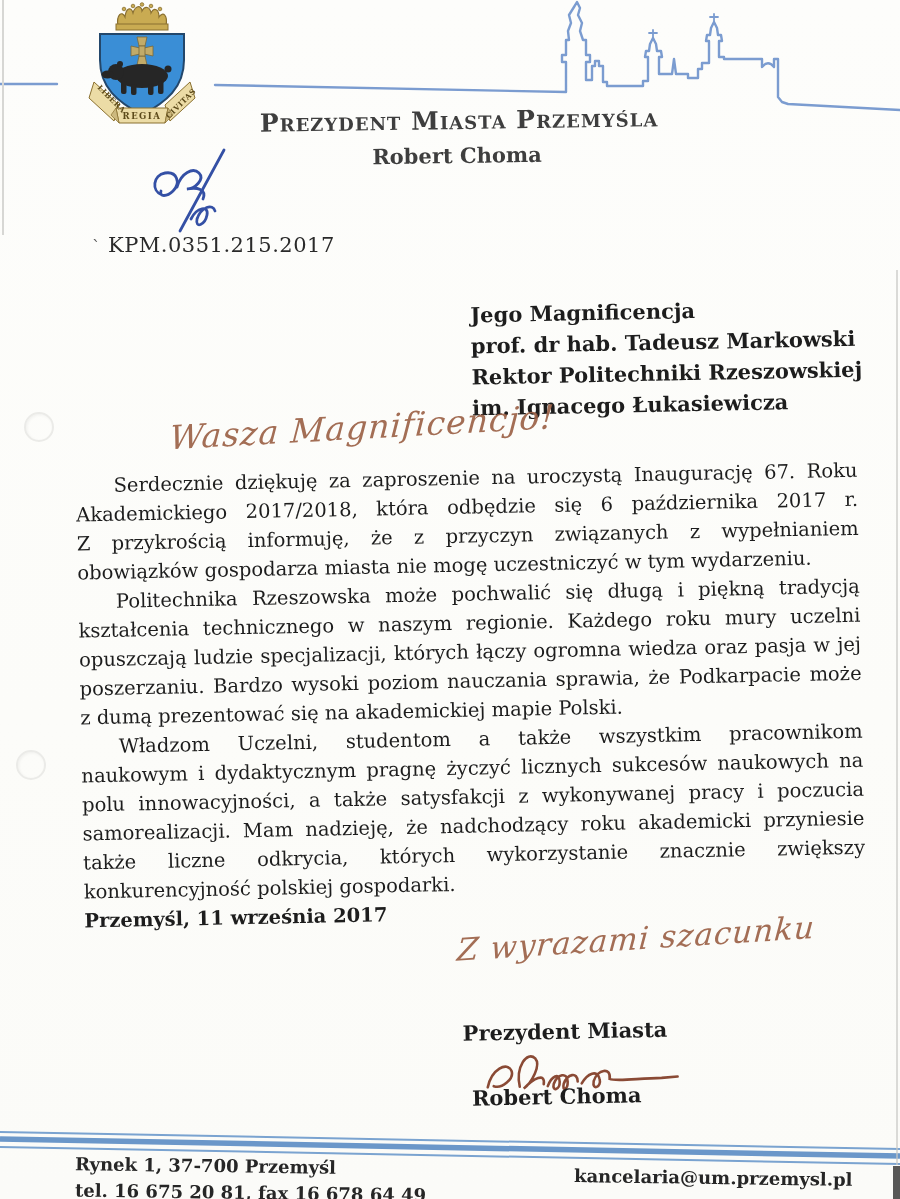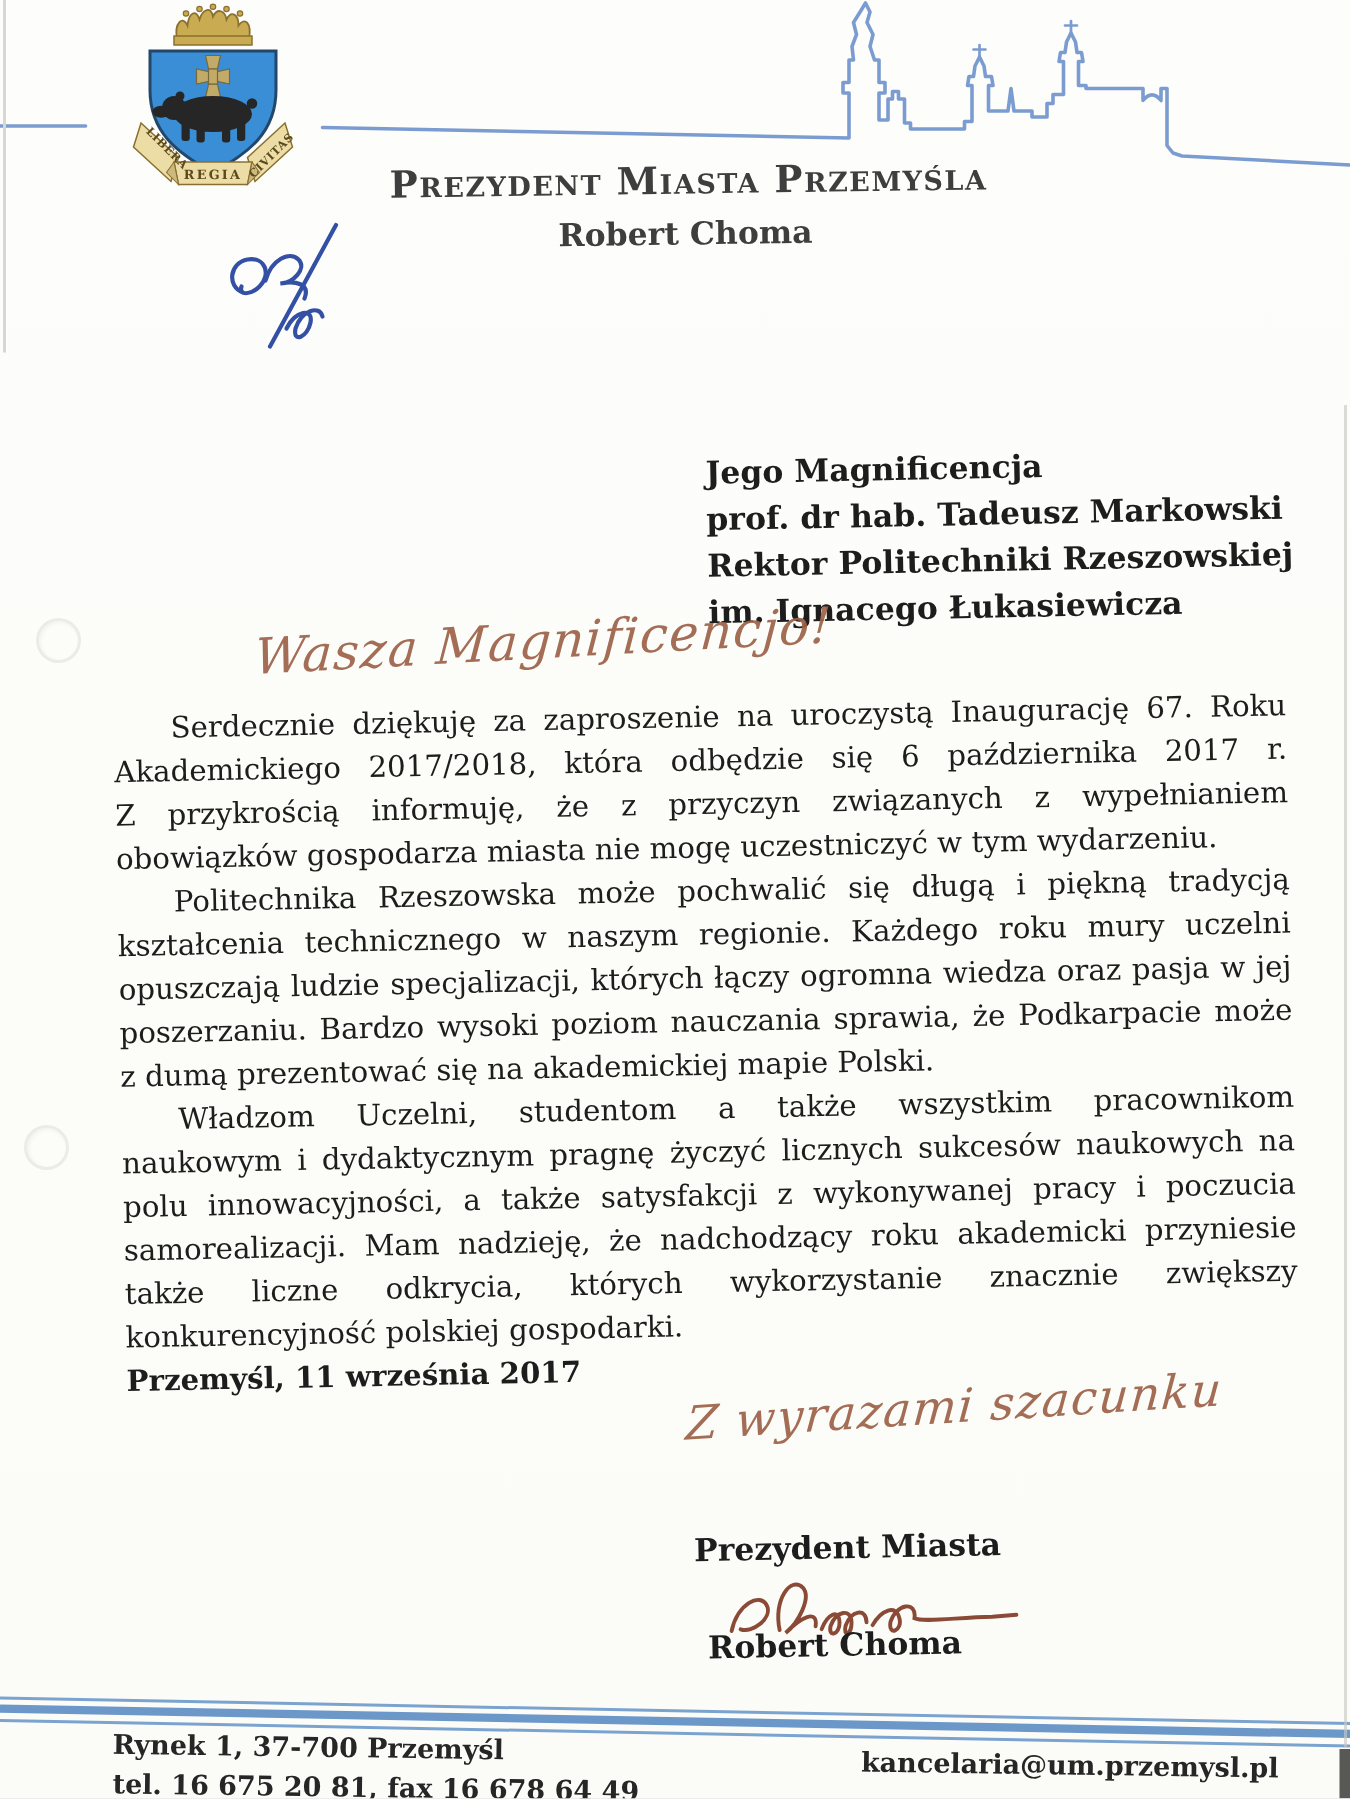--- a/index.html
+++ b/index.html
@@ -127,20 +127,23 @@
 
   <svg class="abs" style="left:146px;top:143px" width="90" height="95" viewBox="0 0 90 95">
     <g fill="none" stroke="#3450a5" stroke-width="2.8" stroke-linecap="round">
       <path d="M16,52 C5,48 7,32 19,30 C31,28 35,40 27,48 C21,54 13,54 15,48"></path>
       <path d="M31,44 C35,30 47,24 53,30 C59,36 49,46 41,46 C51,44 61,46 57,56"></path>
       <path d="M78,7 L34,88"></path>
       <path d="M45,76 C51,64 63,62 61,72 C59,82 49,86 51,76 C55,64 67,60 69,68"></path>
     </g>
   </svg>
 
+  <div class="reference">
+    <span class="mark">`</span><span>KPM.0351.215.2017</span>
+  </div>
 
   <div class="letter-body">
 
     <div class="addressee">
       <div>Jego Magnificencja</div>
       <div>prof. dr hab. Tadeusz Markowski</div>
       <div>Rektor Politechniki Rzeszowskiej</div>
       <div>im. Ignacego Łukasiewicza</div>
     </div>
 

